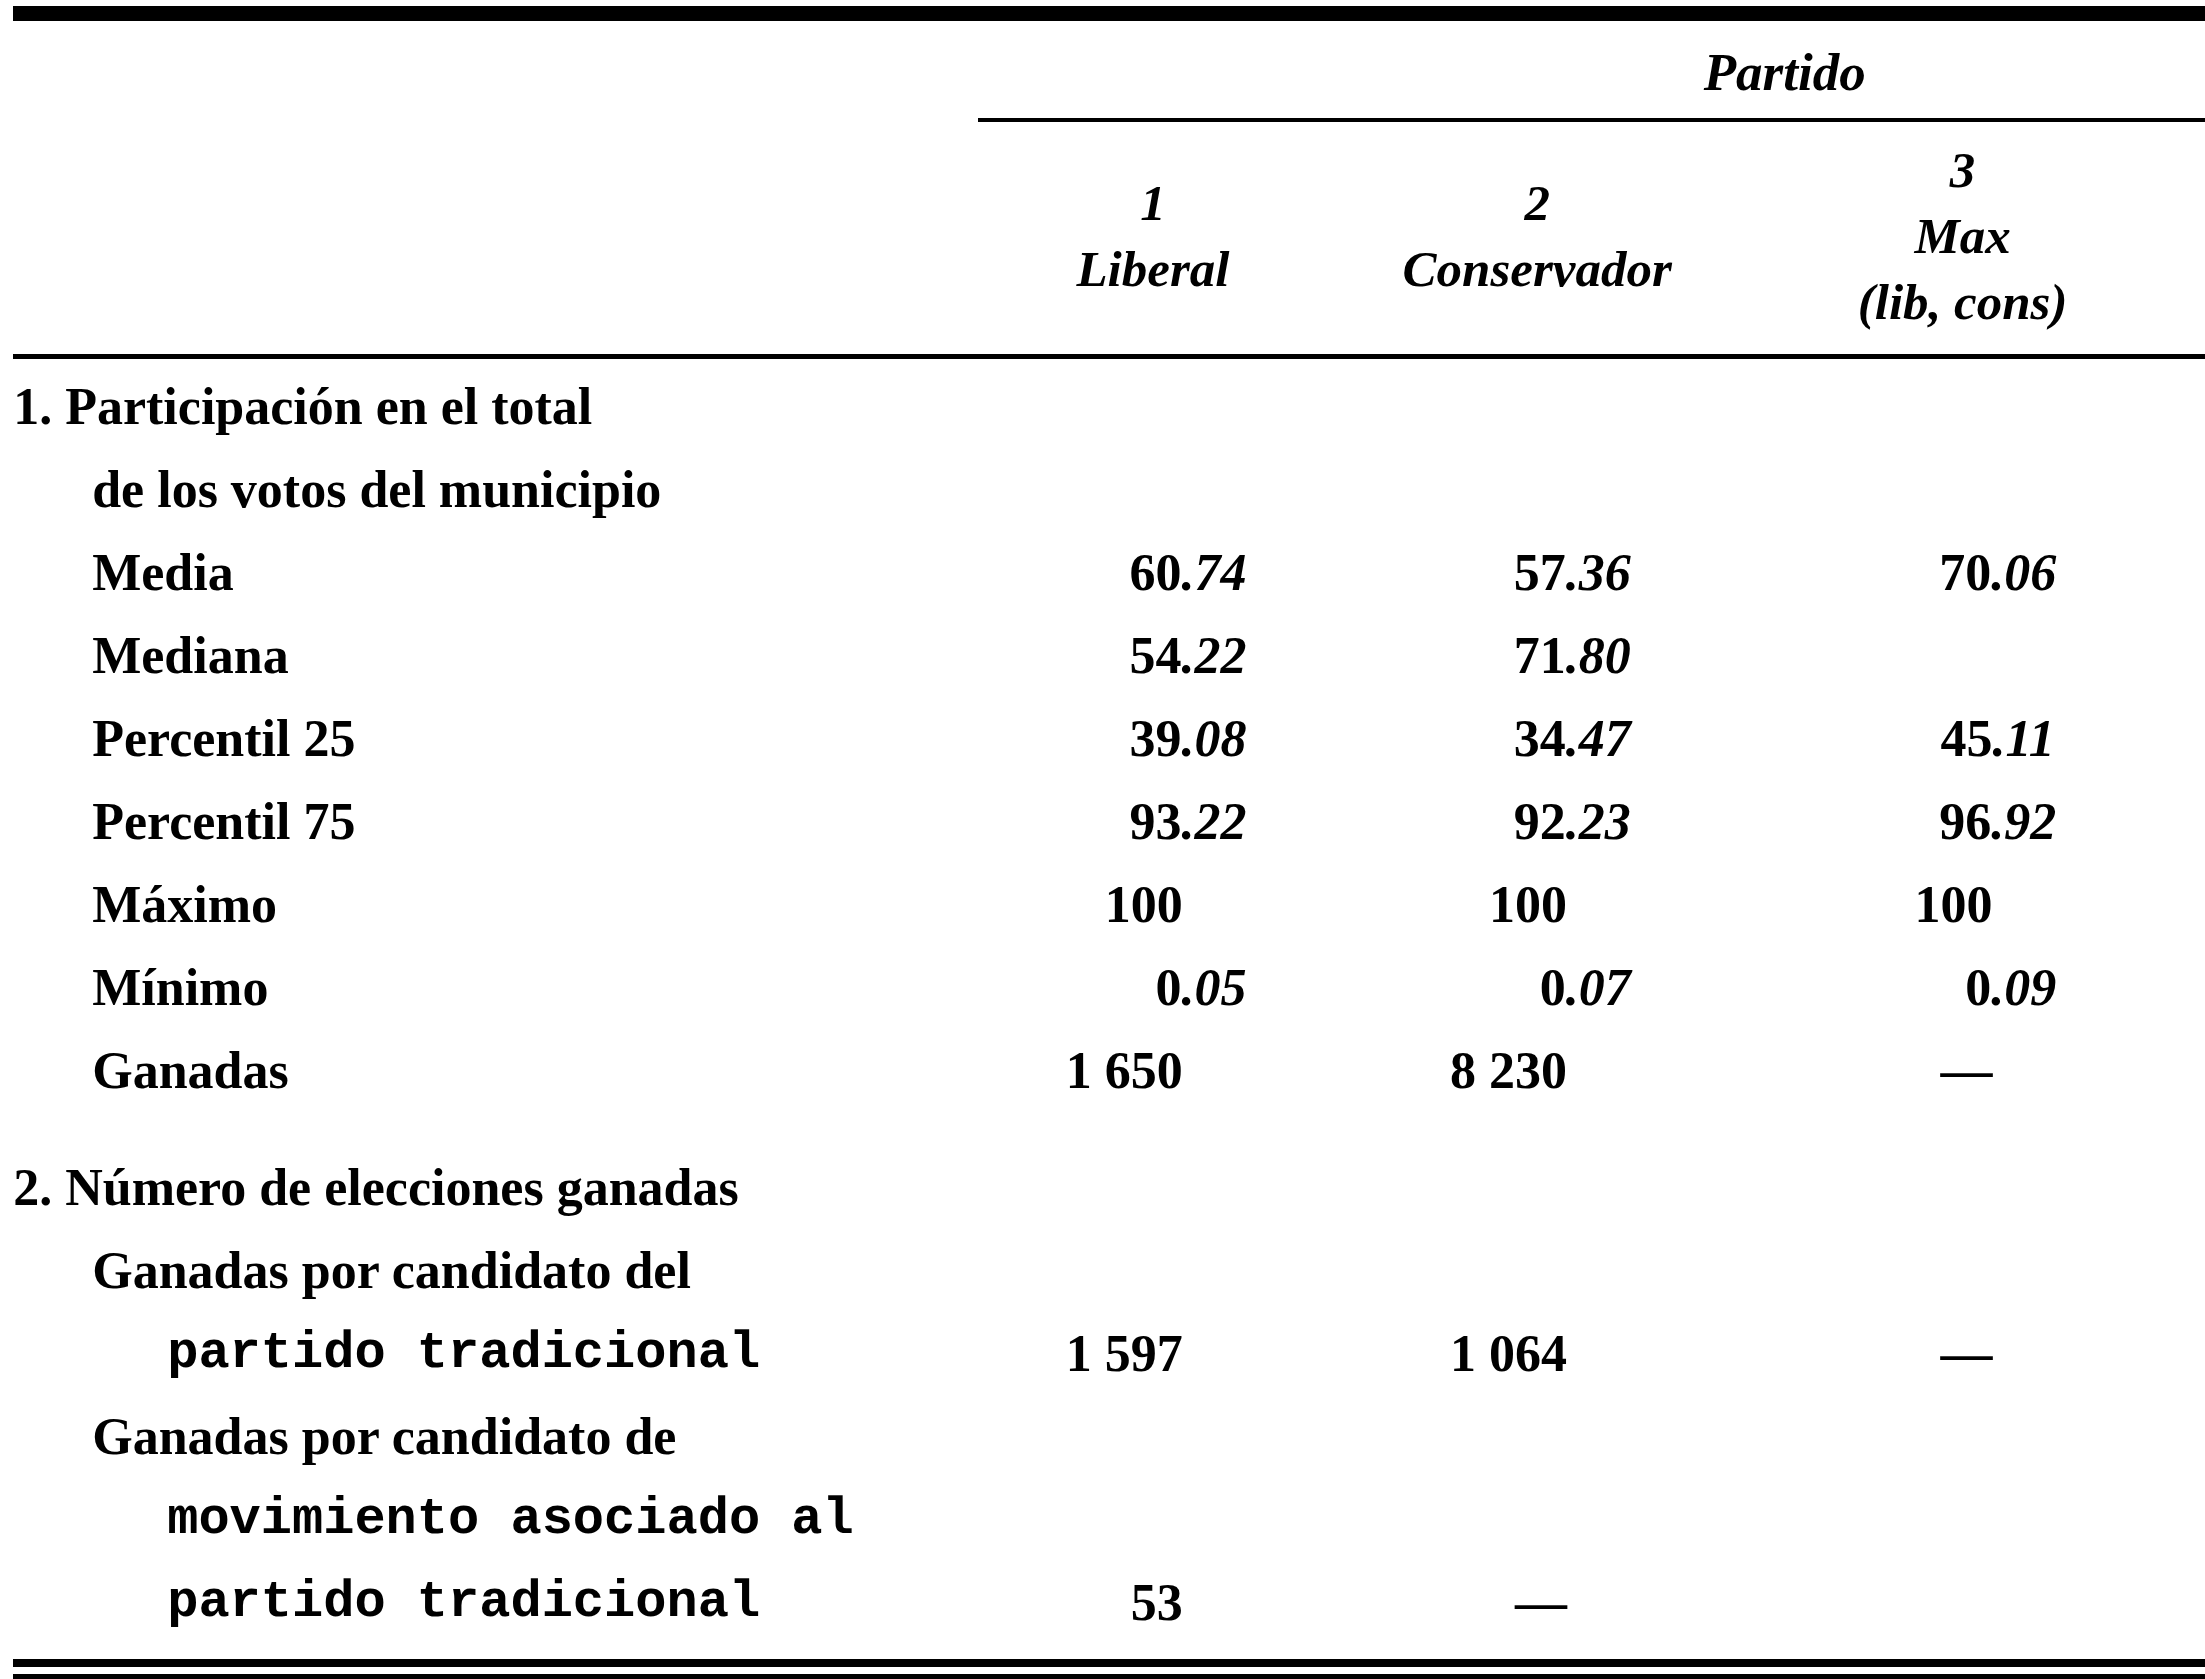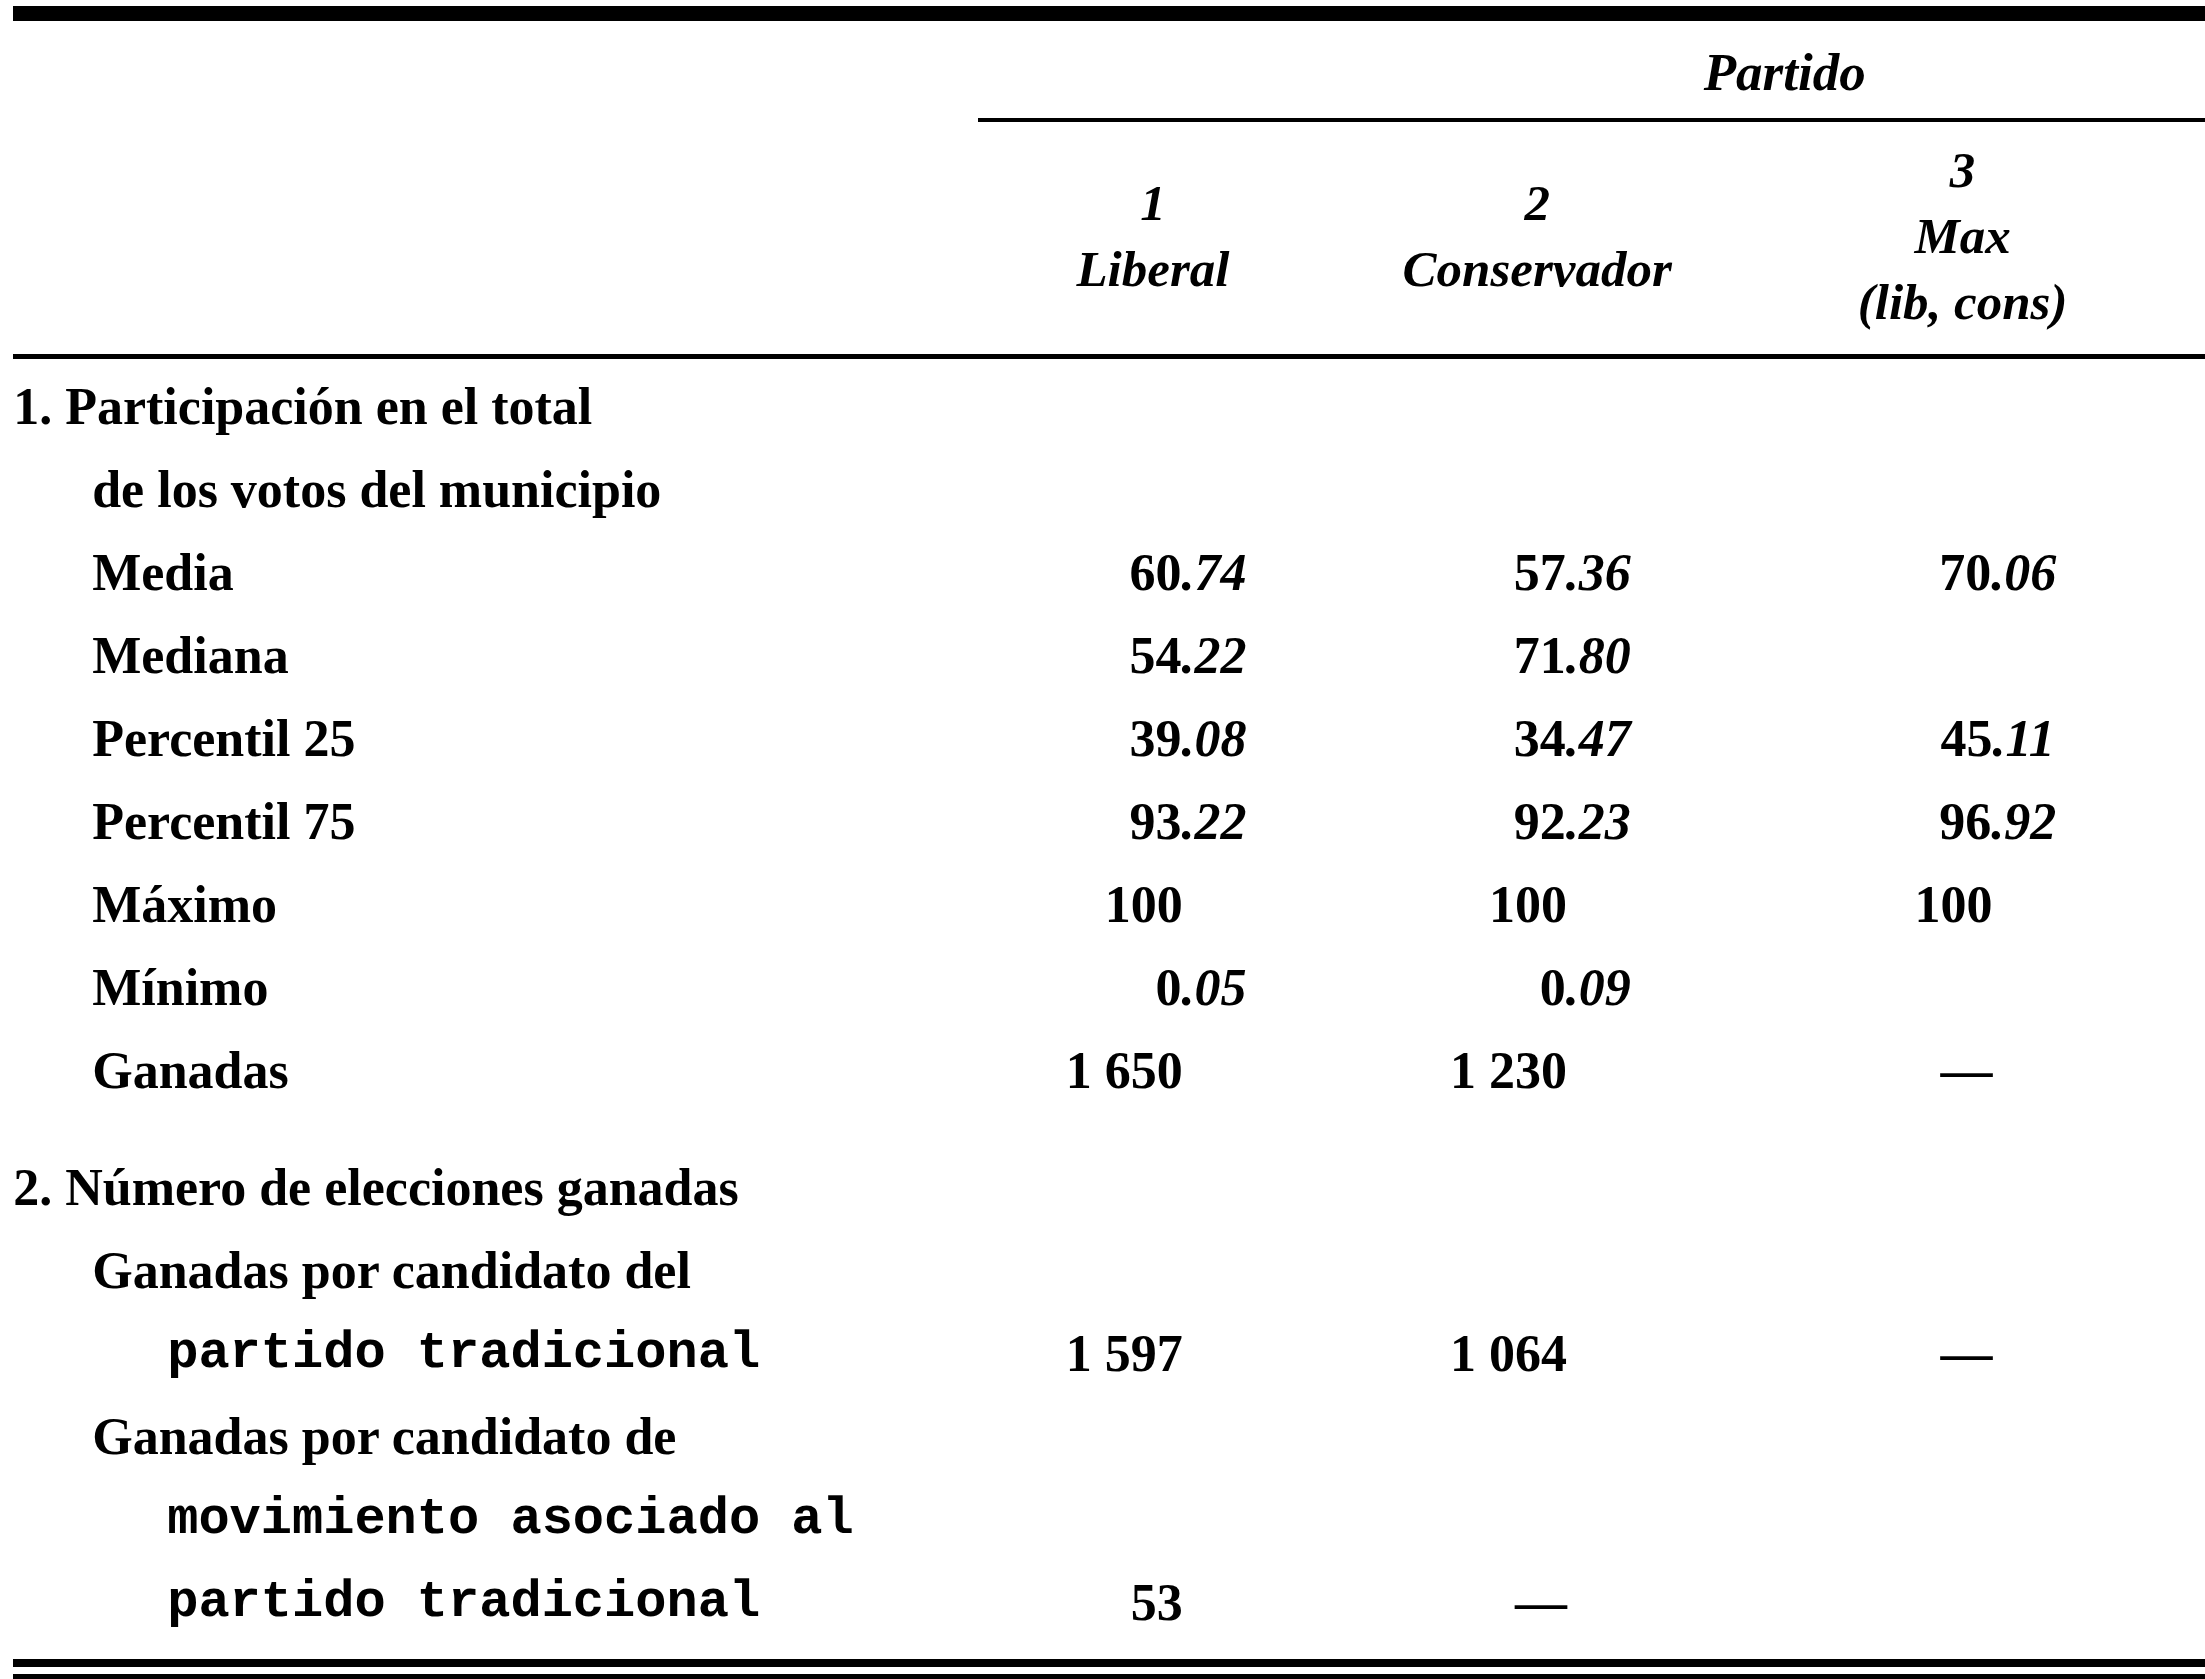--- a/index.html
+++ b/index.html
@@ -168,28 +168,29 @@
         <div class="label-cell indent1">Máximo</div>
         <div class="num-cell"><span class="num"><span class="ip">100</span><span class="fp"></span></span></div>
         <div class="num-cell"><span class="num"><span class="ip">100</span><span class="fp"></span></span></div>
         <div class="num-cell"><span class="num"><span class="ip">100</span><span class="fp"></span></span></div>
         <div class="num-cell"></div>
       </div>
 
       <div class="grid row">
         <div class="label-cell indent1">Mínimo</div>
         <div class="num-cell"><span class="num"><span class="ip">0</span><span class="fp">.05</span></span></div>
+        <div class="num-cell"><span class="num"><span class="ip">0</span><span class="fp">.07</span></span></div>
         <div class="num-cell"><span class="num"><span class="ip">0</span><span class="fp">.09</span></span></div>
         <div class="num-cell"></div>
       </div>
 
       <div class="grid row">
         <div class="label-cell indent1">Ganadas</div>
         <div class="num-cell"><span class="num"><span class="ip">1 650</span><span class="fp"></span></span></div>
-        <div class="num-cell"><span class="num"><span class="ip">1 230</span><span class="fp"></span></span></div>
+        <div class="num-cell"><span class="num"><span class="ip">8 230</span><span class="fp"></span></span></div>
         <div class="num-cell"><span class="num"><span class="ip">—</span><span class="fp"></span></span></div>
         <div class="num-cell"></div>
       </div>
     </div>
 
     <div class="section-2">
       <div class="grid row">
         <div class="label-cell section-title">
           <div>2. Número de elecciones ganadas</div>
         </div>

